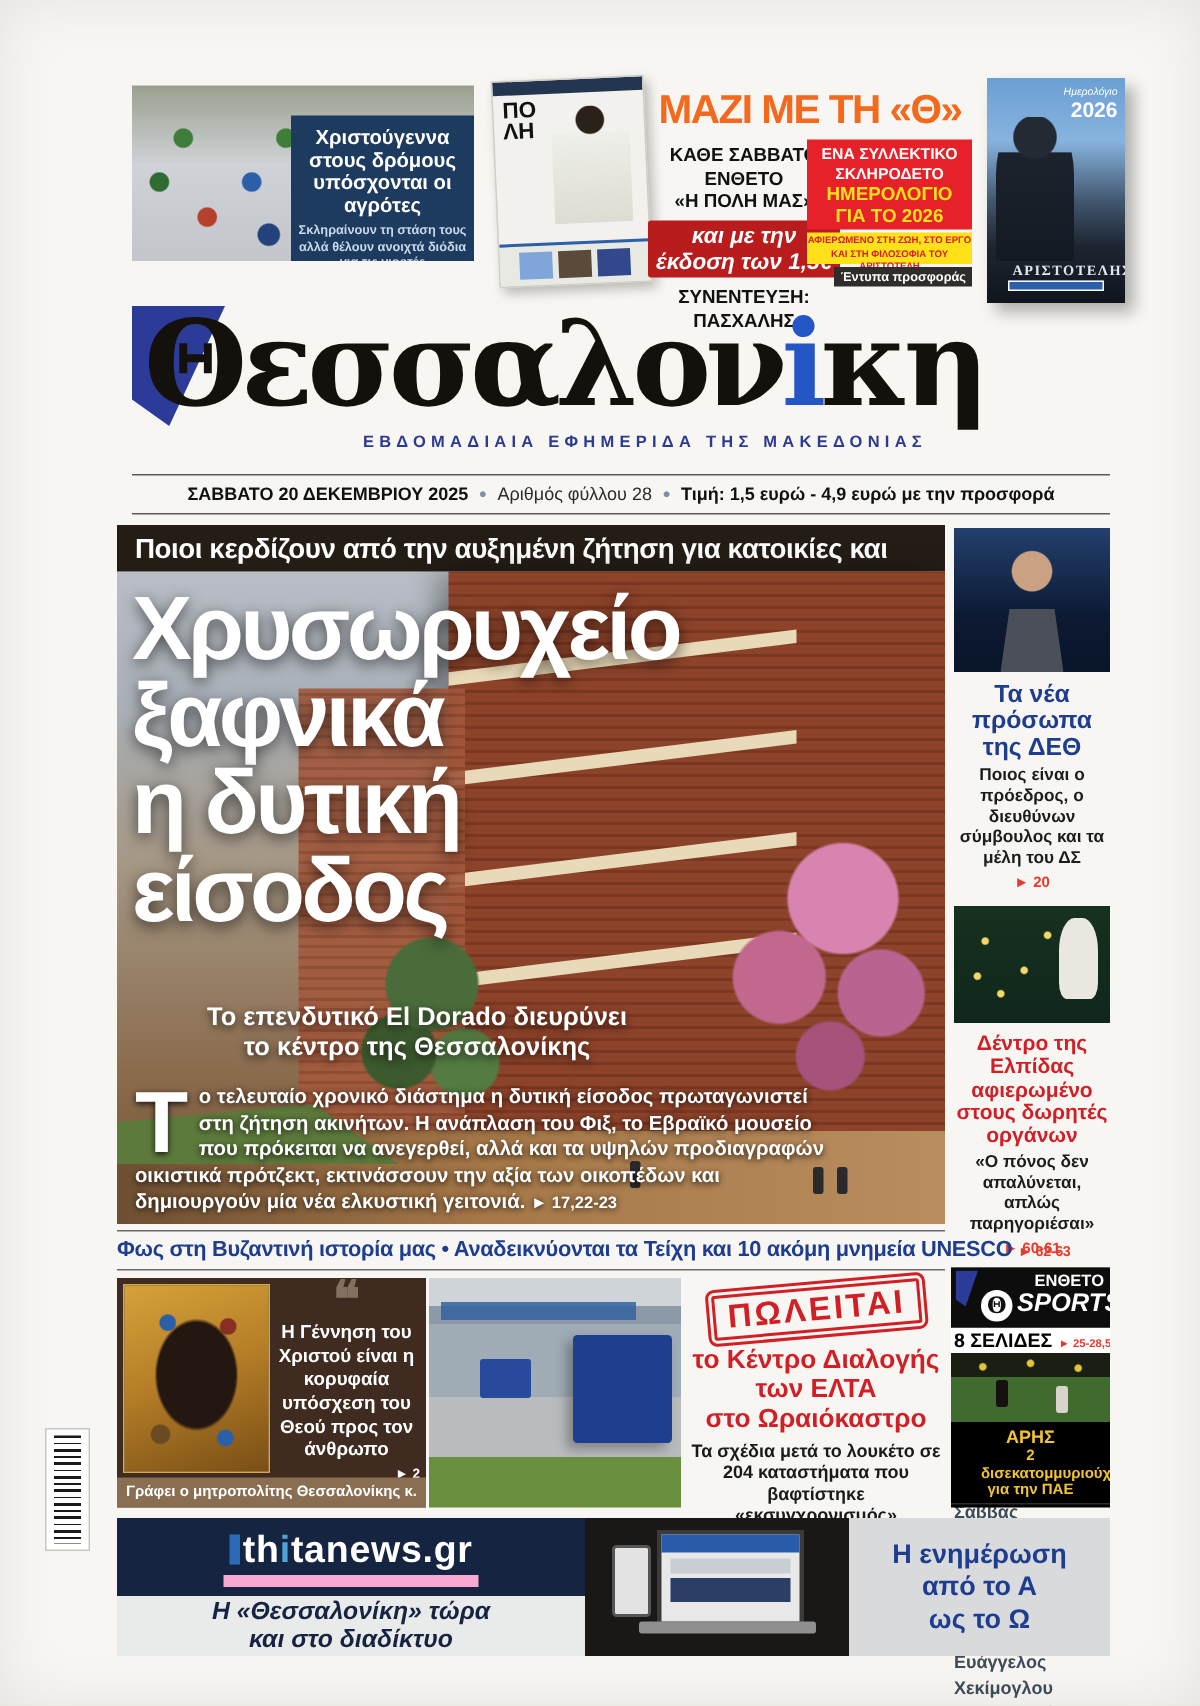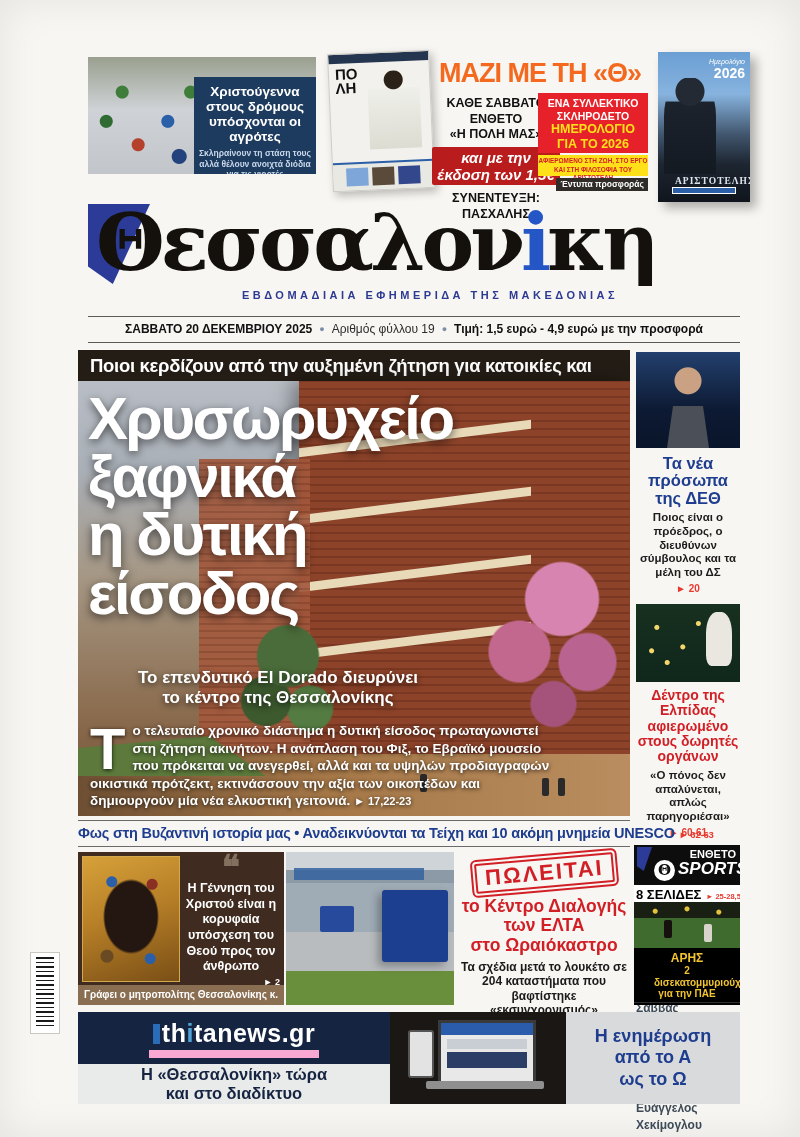--- a/index.html
+++ b/index.html
@@ -200,21 +200,21 @@
 
   
   .footer{left:78px;top:1012px;width:662px;height:92px;display:flex;}
   .ft-left{width:312px;display:flex;flex-direction:column;}
   .ft-logo{height:52px;background:#152441;display:flex;align-items:center;justify-content:center;}
   .ft-logotext{color:#fff;font-size:25px;font-weight:bold;letter-spacing:.5px;border-bottom:8px solid #f9a8d4;
     padding:0 4px 2px 4px;}
   .ft-logotext .bar{display:inline-block;width:7px;height:20px;background:#2b6cb8;margin-right:2px;vertical-align:-2px;}
   .ft-logotext .blue-i{color:#4fa3d6;}
   .ft-tag{flex:1;background:#e9eaea;color:#152441;font-size:16.5px;font-weight:800;text-align:center;
-    line-height:1.15;display:flex;align-items:center;justify-content:center;}
+    line-height:1.15;display:flex;align-items:center;justify-content:center;font-style:italic;}
   .ft-photo{width:176px;position:relative;background:#1a1714;overflow:hidden;}
   .laptop{position:absolute;left:48px;top:8px;width:92px;height:58px;background:#e8e8e8;border:3px solid #3a3a3a;}
   .laptop-hdr{height:12px;background:#2b5cab;}
   .laptop-body{height:10px;margin:4px 6px 0;background:#c9cdd4;}
   .laptop-body2{height:16px;margin:3px 6px 0;background:#2b3f66;}
   .laptop-base{position:absolute;left:36px;top:69px;width:118px;height:8px;background:#8f8f8f;border-radius:2px;}
   .phone{position:absolute;left:18px;top:18px;width:22px;height:44px;background:#e3e3e3;border:2px solid #555;border-radius:3px;}
   .ft-right{width:174px;background:#d8dadc;display:flex;align-items:center;justify-content:center;}
   .ft-slogan{color:#1e3d8f;font-size:18px;font-weight:800;text-align:center;line-height:1.2;}
 
@@ -280,21 +280,21 @@
     </div>
     <div class="book-t">ΑΡΙΣΤΟΤΕΛΗΣ</div>
     <div class="book-bar"></div>
   </div>
 
   <div class="abs banner"></div>
   <div class="abs mast"><span>Θεσσαλον</span><span class="blue-i">i</span><span>κη</span></div>
   <div class="abs mast-sub">ΕΒΔΟΜΑΔΙΑΙΑ ΕΦΗΜΕΡΙΔΑ ΤΗΣ ΜΑΚΕΔΟΝΙΑΣ</div>
 
   <div class="abs dateline">
-    <b>ΣΑΒΒΑΤΟ 20 ΔΕΚΕΜΒΡΙΟΥ 2025</b><span class="dot">●</span><span>Αριθμός φύλλου 19</span><span class="dot">●</span><b>Τιμή: 1,5 ευρώ - 4,9 ευρώ με την προσφορά</b>
+    <b>ΣΑΒΒΑΤΟ 20 ΔΕΚΕΜΒΡΙΟΥ 2025</b><span class="dot">●</span><span>Αριθμός φύλλου 28</span><span class="dot">●</span><b>Τιμή: 1,5 ευρώ - 4,9 ευρώ με την προσφορά</b>
   </div>
 
   <div class="abs lead">
     <div class="kicker">Ποιοι κερδίζουν από την αυξημένη ζήτηση για κατοικίες και γραφεία</div>
     <div class="lead-photo">
       <div class="bldg">
         <div class="band" style="top:14%"></div>
         <div class="band" style="top:32%"></div>
         <div class="band" style="top:50%"></div>
         <div class="band" style="top:68%"></div>

